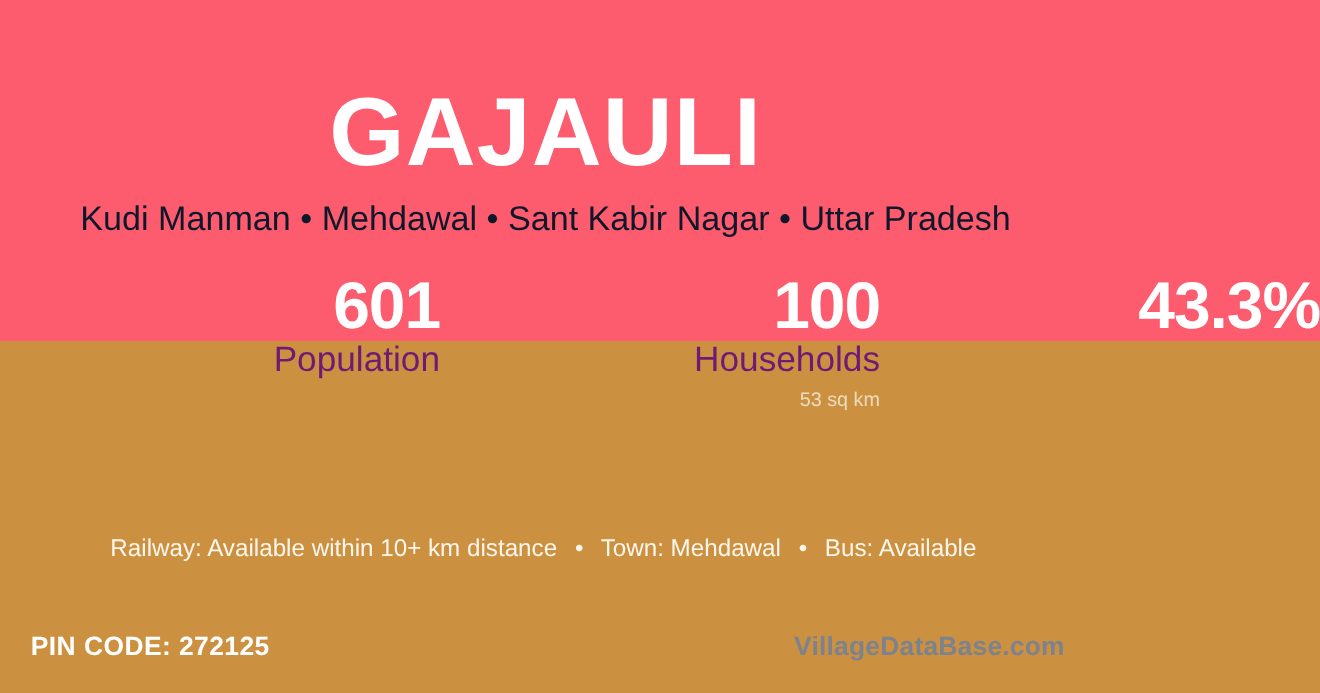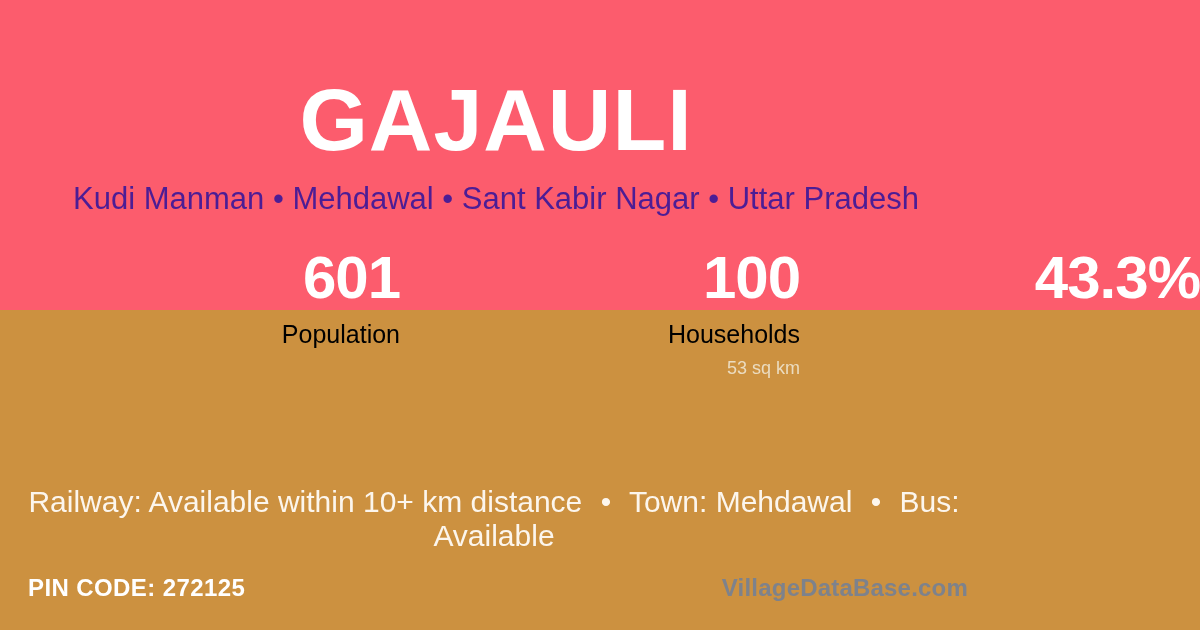--- a/index.html
+++ b/index.html
@@ -50,21 +50,21 @@
     font-weight: bold;
     letter-spacing: 1px;
     line-height: 1.0;
     color: #FFFFFF;
   }
   #village-subtitle {
     margin: 0;
     padding-top: 18px;
     font-size: 31px;
     font-weight: normal;
-    color: #4c1d95;
+    color: #0f172a;
     line-height: 1.1;
   }
   
   #stats-row {
     position: absolute;
     left: 0;
     top: 246px;
     width: 1200px;
     display: flex;
     flex-direction: row;
@@ -75,41 +75,41 @@
     text-align: right;
   }
   .stat-value {
     font-size: 60px;
     font-weight: bold;
     line-height: 1.05;
     color: #FFFFFF;
     letter-spacing: -1px;
   }
   .stat-label {
-    margin-top: 12px;
-    font-size: 25px;
+    margin-top: 0;
+    font-size: 32px;
     font-weight: normal;
     line-height: 1.1;
-    color: #000000;
+    color: #701a75;
   }
   .stat-sub {
     margin-top: 10px;
     font-size: 18px;
     font-weight: normal;
     line-height: 1.1;
     color: #EBDCC0;
   }
   
   #amenities-line {
     position: absolute;
     left: 0;
     top: 485px;
     width: 988px;
     text-align: center;
-    font-size: 30px;
+    font-size: 22px;
     color: #FCF6ED;
     z-index: 4;
   }
   .amenity-sep {
     padding: 0 10px;
     color: #FCF6ED;
   }
   
   #footer {
     position: absolute;

